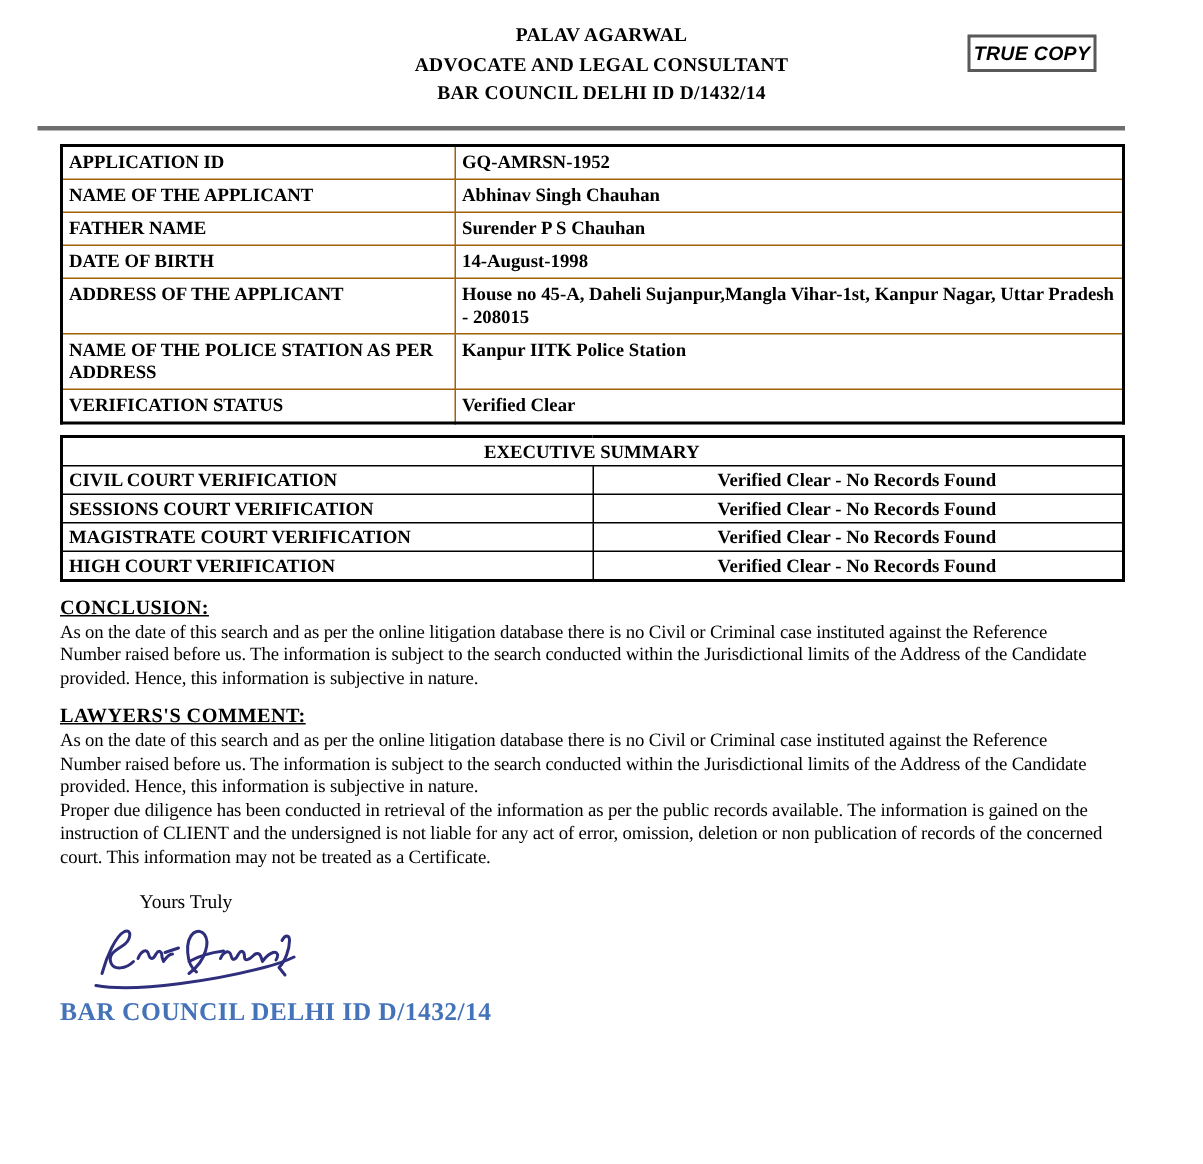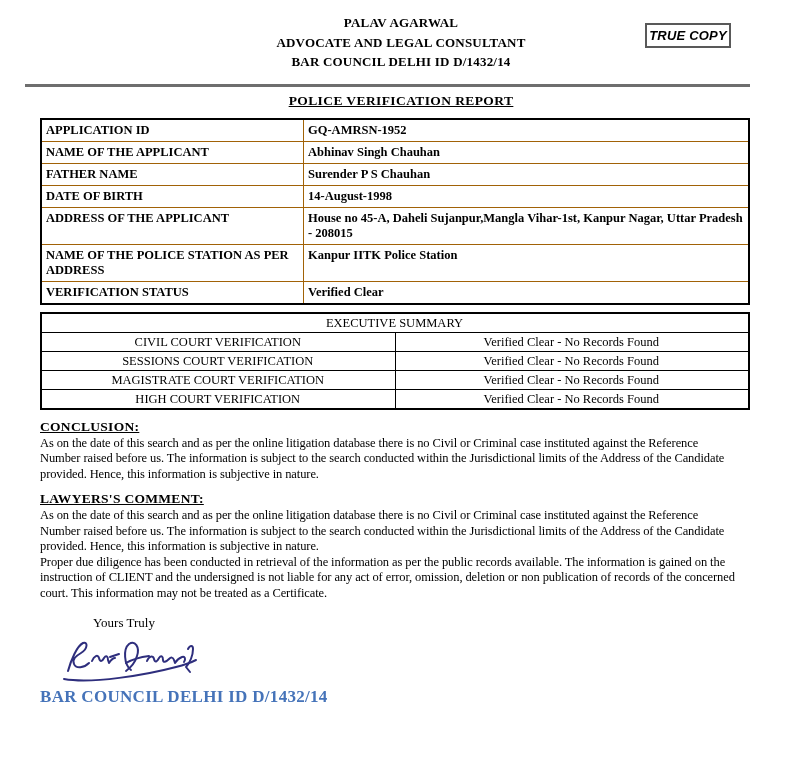--- a/index.html
+++ b/index.html
@@ -61,28 +61,28 @@
   }
   .applicant-table td.lbl{width:252px;}
   .exec-table{
     margin:7px 0 0 40px;
     width:710px;
     border:2px solid #000;
   }
   .exec-table td,.exec-table th{
     border:1px solid #000;
     font-size:12.5px;
-    font-weight:normal;
+    font-weight:bold;
     line-height:14px;
     padding:2px 5px 2px 4px;
     vertical-align:middle;
     overflow:hidden;
   }
   .exec-table th{text-align:center;}
-  .exec-table td.lbl{width:258px;text-align:center;}
+  .exec-table td.lbl{width:258px;text-align:left;}
   .exec-table td.val{text-align:center;}
   
   .sections{margin:4px 40px 0 40px;width:700px;}
   .section h3{
     margin:9px 0 2px 0;
     font-size:13.5px;
     line-height:15px;
     letter-spacing:0.3px;
   }
   .section h3 span{text-decoration:underline;}
@@ -114,23 +114,20 @@
   </div>
 
   <div class="letterhead">
     <div>PALAV AGARWAL</div>
     <div>ADVOCATE AND LEGAL CONSULTANT</div>
     <div>BAR COUNCIL DELHI ID D/1432/14</div>
   </div>
 
   <div class="rule"></div>
 
-  <div class="report-title">
-    <span>POLICE VERIFICATION REPORT</span>
-  </div>
 
   <table class="applicant-table">
     <tbody>
       <tr>
         <td class="lbl">APPLICATION ID</td>
         <td>GQ-AMRSN-1952</td>
       </tr>
       <tr>
         <td class="lbl">NAME OF THE APPLICANT</td>
         <td>Abhinav Singh Chauhan</td>

